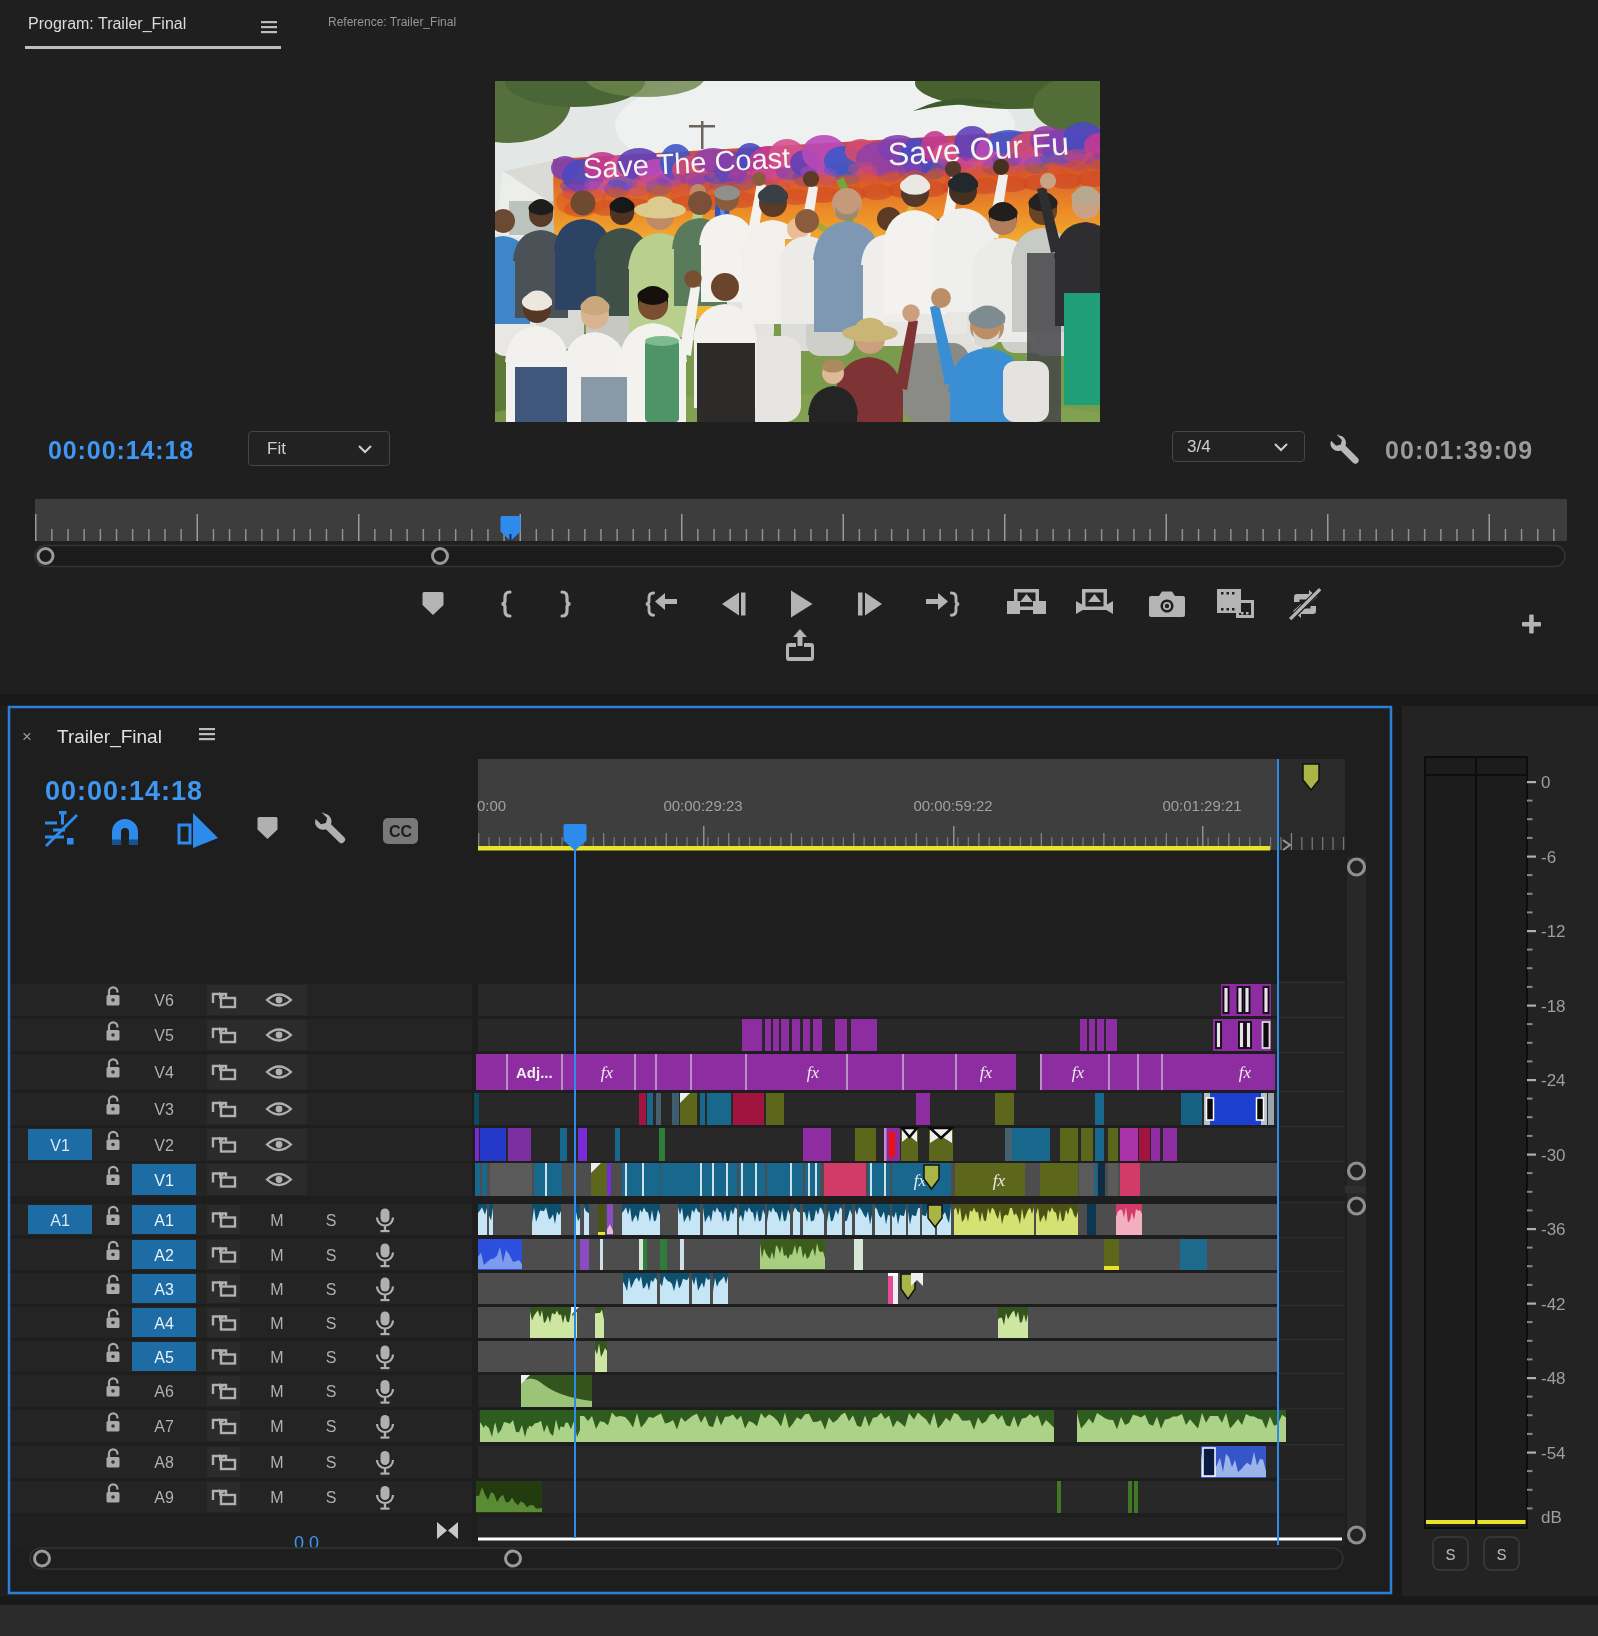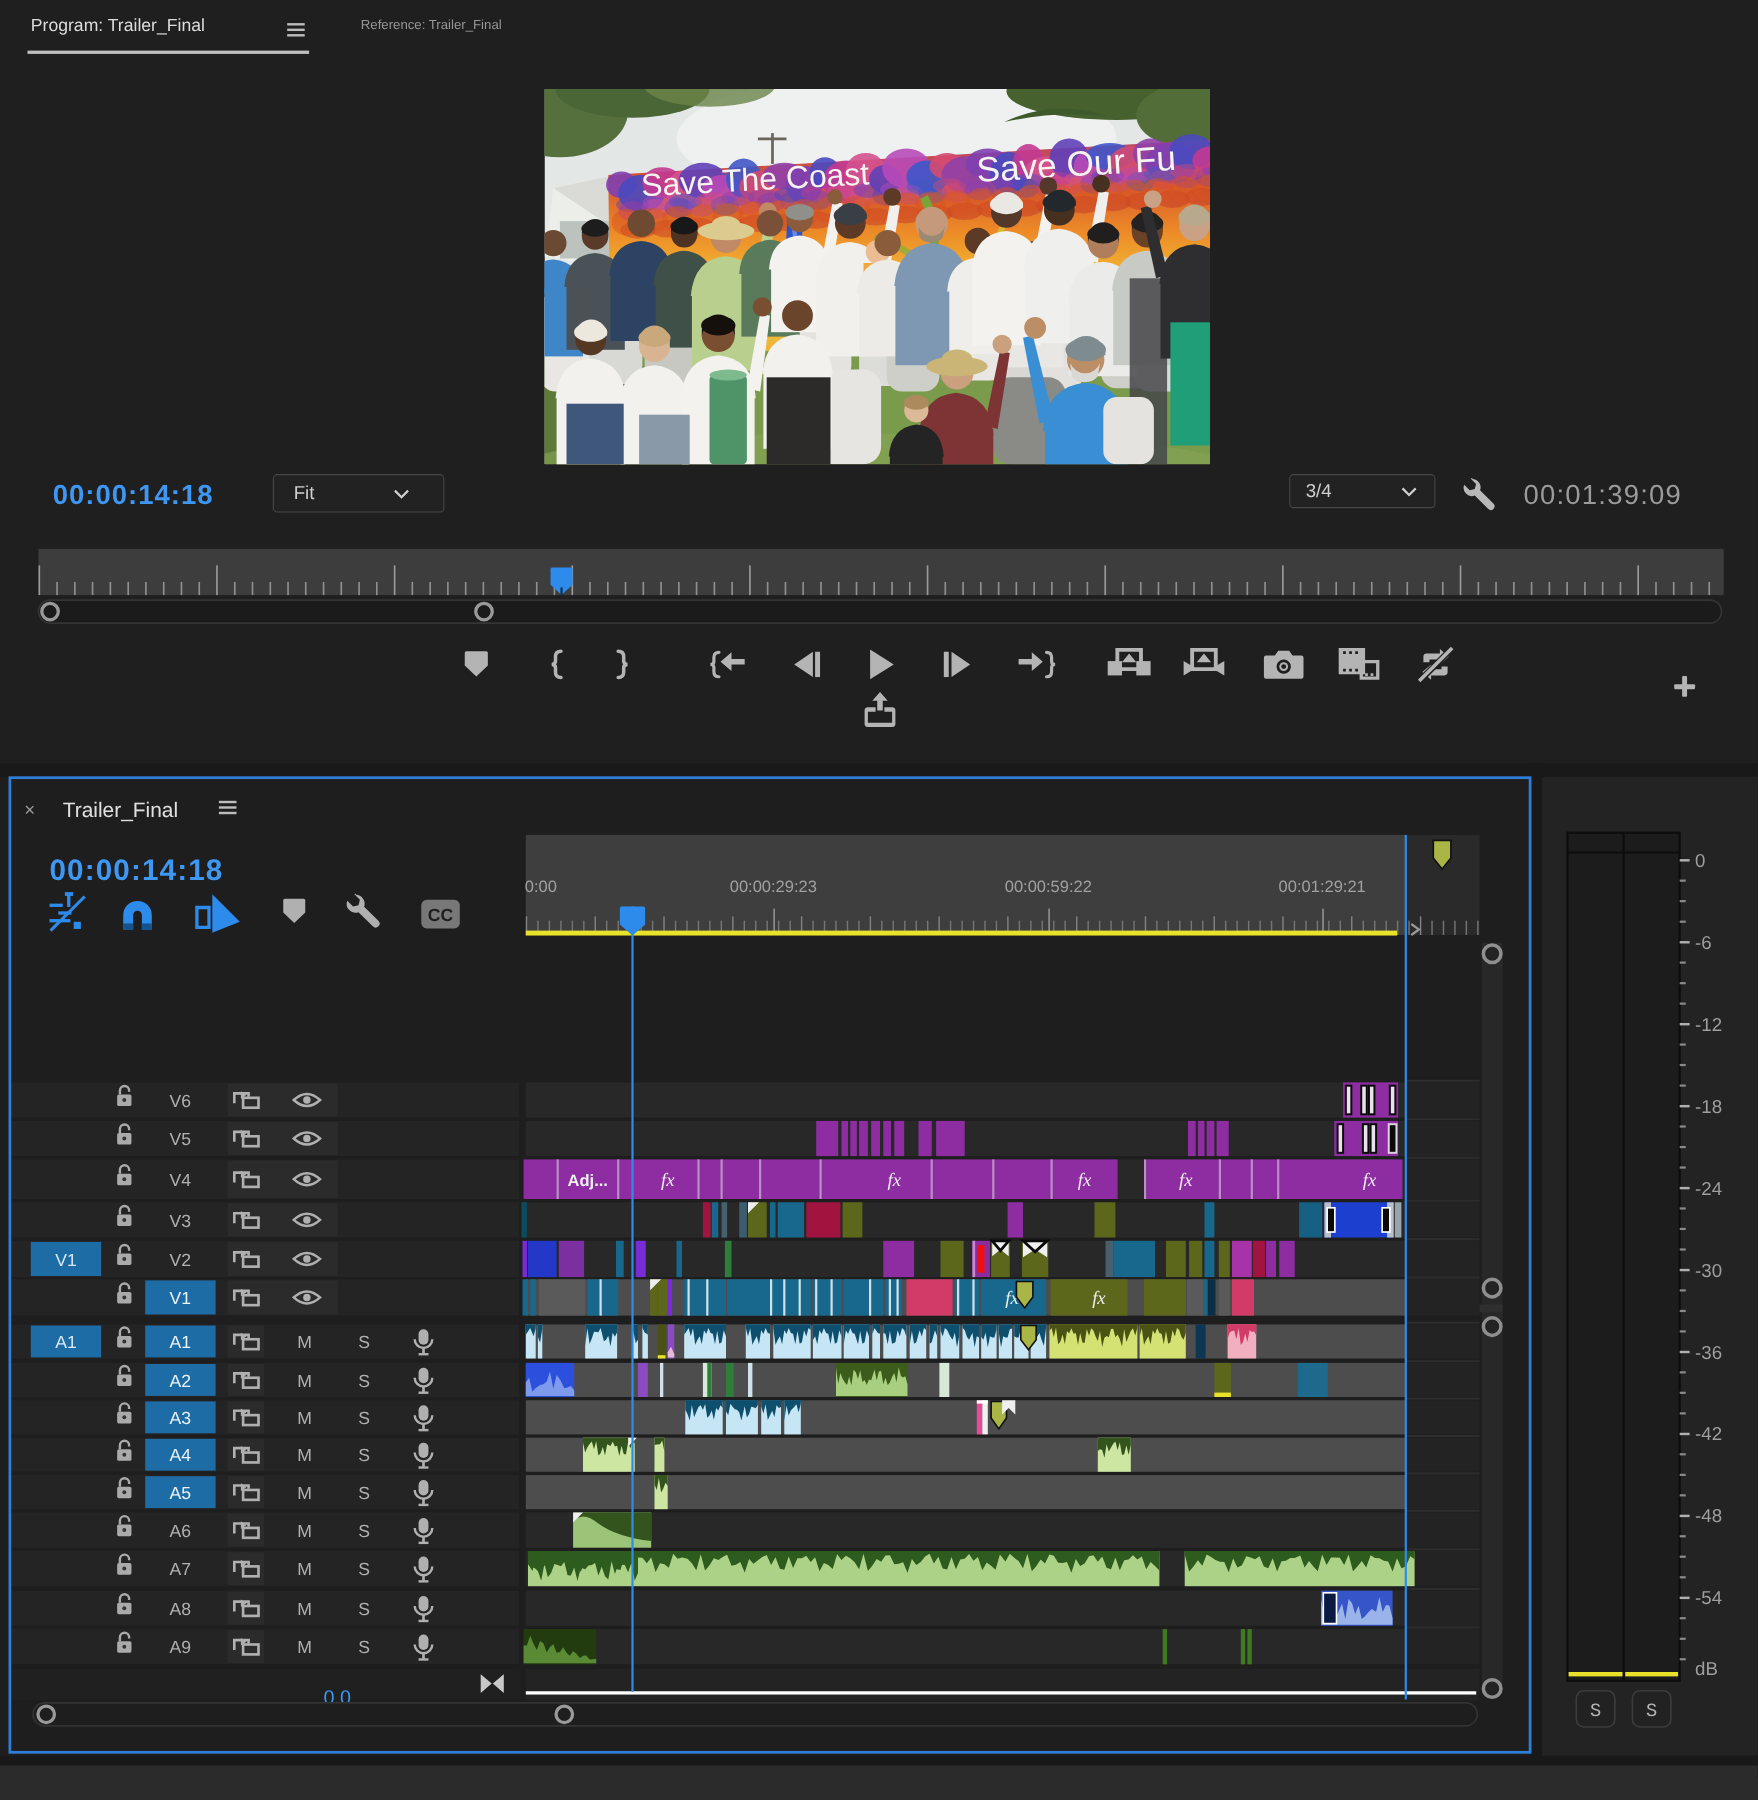--- a/index.html
+++ b/index.html
@@ -317,38 +317,38 @@
         <ellipse cx="492" cy="237" rx="18.4" ry="10.5" fill="#7e8c90"></ellipse>
         <path d="M463 300 L444 224 l-9 2 L450 304 z" fill="#3a8fd4"></path>
         <circle cx="446" cy="217" r="9.9" fill="#bb8e66"></circle>
         <rect x="20" y="286" width="52" height="55" fill="#3e577a"></rect>
         <rect x="86" y="296" width="46" height="45" fill="#8a99a8"></rect>
         <rect x="508" y="280" width="46" height="61" rx="12" fill="#e4e3df"></rect>
         <rect x="150" y="260" width="34" height="81" rx="4" fill="#4e9468"></rect>
         <ellipse cx="167" cy="260" rx="17" ry="5" fill="#7dba8e"></ellipse>
       </svg></div>
 <div class="abs" style="left:48px;top:436px;font-size:25px;color:#3e97f2;letter-spacing:0.9px;font-weight:bold">00:00:14:18</div>
-<div class="abs" style="left:248px;top:431px;width:156px;height:35px;background:#222;border:1px solid #464646;border-radius:4px">
+<div class="abs" style="left:248px;top:431px;width:142px;height:35px;background:#222;border:1px solid #464646;border-radius:4px">
       <span class="abs" style="left:18px;top:7px;font-size:17px;color:#cfcfcf">Fit</span>
       <svg class="abs" style="left:108px;top:11px" width="16" height="12">
         <path d="M2 3 L8 9 L14 3" stroke="#cfcfcf" stroke-width="2" fill="none"></path>
       </svg>
     </div>
 <div class="abs" style="left:1172px;top:431px;width:133px;height:31px;background:#222;border:1px solid #464646;border-radius:4px">
       <span class="abs" style="left:14px;top:5px;font-size:17px;color:#cfcfcf">3/4</span>
       <svg class="abs" style="left:100px;top:9px" width="16" height="12">
         <path d="M2 3 L8 9 L14 3" stroke="#cfcfcf" stroke-width="2" fill="none"></path>
       </svg>
     </div>
 <svg class="abs" style="left:1328px;top:432px" width="34" height="34" viewBox="0 0 34 34">
       <g fill="#b8b8b8" transform="translate(34,0) scale(-1,1)">
         <path d="M23.5 3.5 a7.5 7.5 0 0 0 -7 10.2 L4.2 26 a3.4 3.4 0 0 0 4.8 4.8 L21.3 18.5 a7.5 7.5 0 0 0 9.6-9.8 l-5 5 -4.6-1.2 -1.2-4.6 5-5 a7.5 7.5 0 0 0 -1.6-.4z"></path>
       </g>
     </svg>
-<div class="abs" style="left:1385px;top:436px;font-size:25px;color:#9b9b9b;letter-spacing:1.1px;font-weight:normal">00:01:39:09</div>
+<div class="abs" style="left:1385px;top:436px;font-size:25px;color:#9b9b9b;letter-spacing:1.1px;font-weight:bold">00:01:39:09</div>
 <div class="abs" style="left:35px;top:499px;width:1532px;height:42px;background:#3d3d3d"></div>
 <svg class="abs" style="left:0;top:490px" width="1598" height="90" viewBox="0 0 1598 90">
       <rect x="35.0" y="24" width="1.5" height="27" fill="#9a9a9a"></rect>
       <rect x="51.1" y="39" width="1.5" height="12" fill="#8f8f8f"></rect>
       <rect x="67.3" y="39" width="1.5" height="12" fill="#8f8f8f"></rect>
       <rect x="83.4" y="39" width="1.5" height="12" fill="#8f8f8f"></rect>
       <rect x="99.6" y="39" width="1.5" height="12" fill="#8f8f8f"></rect>
       <rect x="115.8" y="39" width="1.5" height="12" fill="#8f8f8f"></rect>
       <rect x="131.9" y="39" width="1.5" height="12" fill="#8f8f8f"></rect>
       <rect x="148.1" y="39" width="1.5" height="12" fill="#8f8f8f"></rect>

